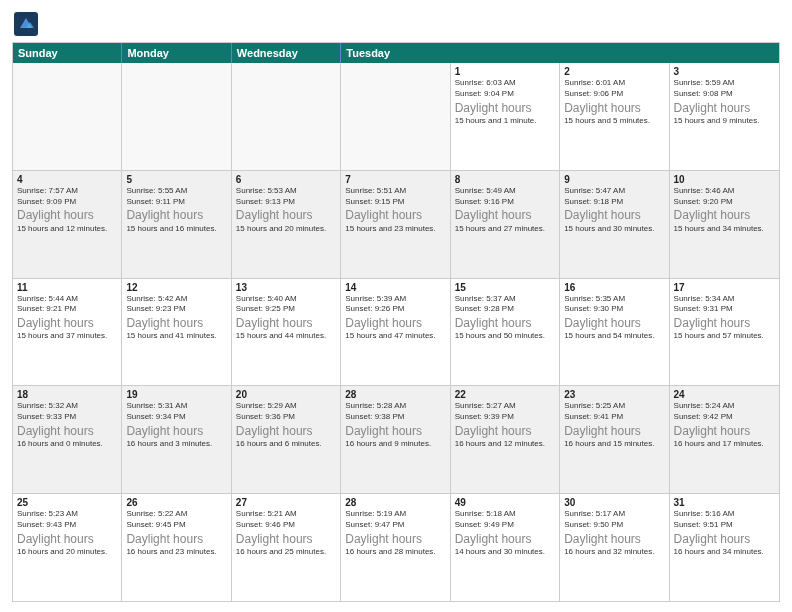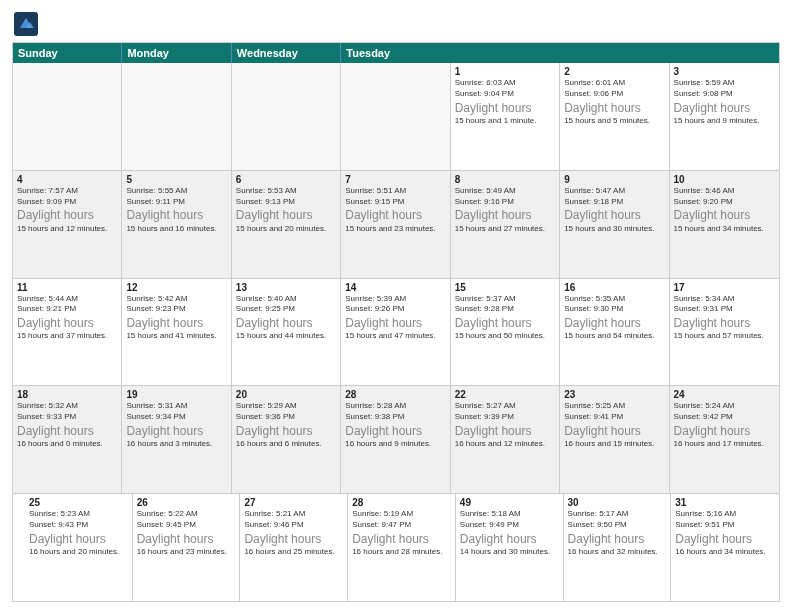--- a/index.html
+++ b/index.html
@@ -84,21 +84,21 @@
       flex: 1;
       display: flex;
       flex-direction: column;
     }
     .cal-row {
       flex: 1;
       display: grid;
       grid-template-columns: repeat(7, 1fr);
       border-bottom: 1px solid #ccc;
     }
-    .cal-row:last-child { border-bottom: none; margin-left: 12px; }
+    .cal-row:last-child { border-bottom: none; }
     .cal-cell {
       border-right: 1px solid #ccc;
       padding: 3px 4px;
       font-size: 8.5px;
       color: #333;
       background: #fff;
       vertical-align: top;
       min-height: 0;
     }
     .cal-cell:last-child { border-right: none; }

